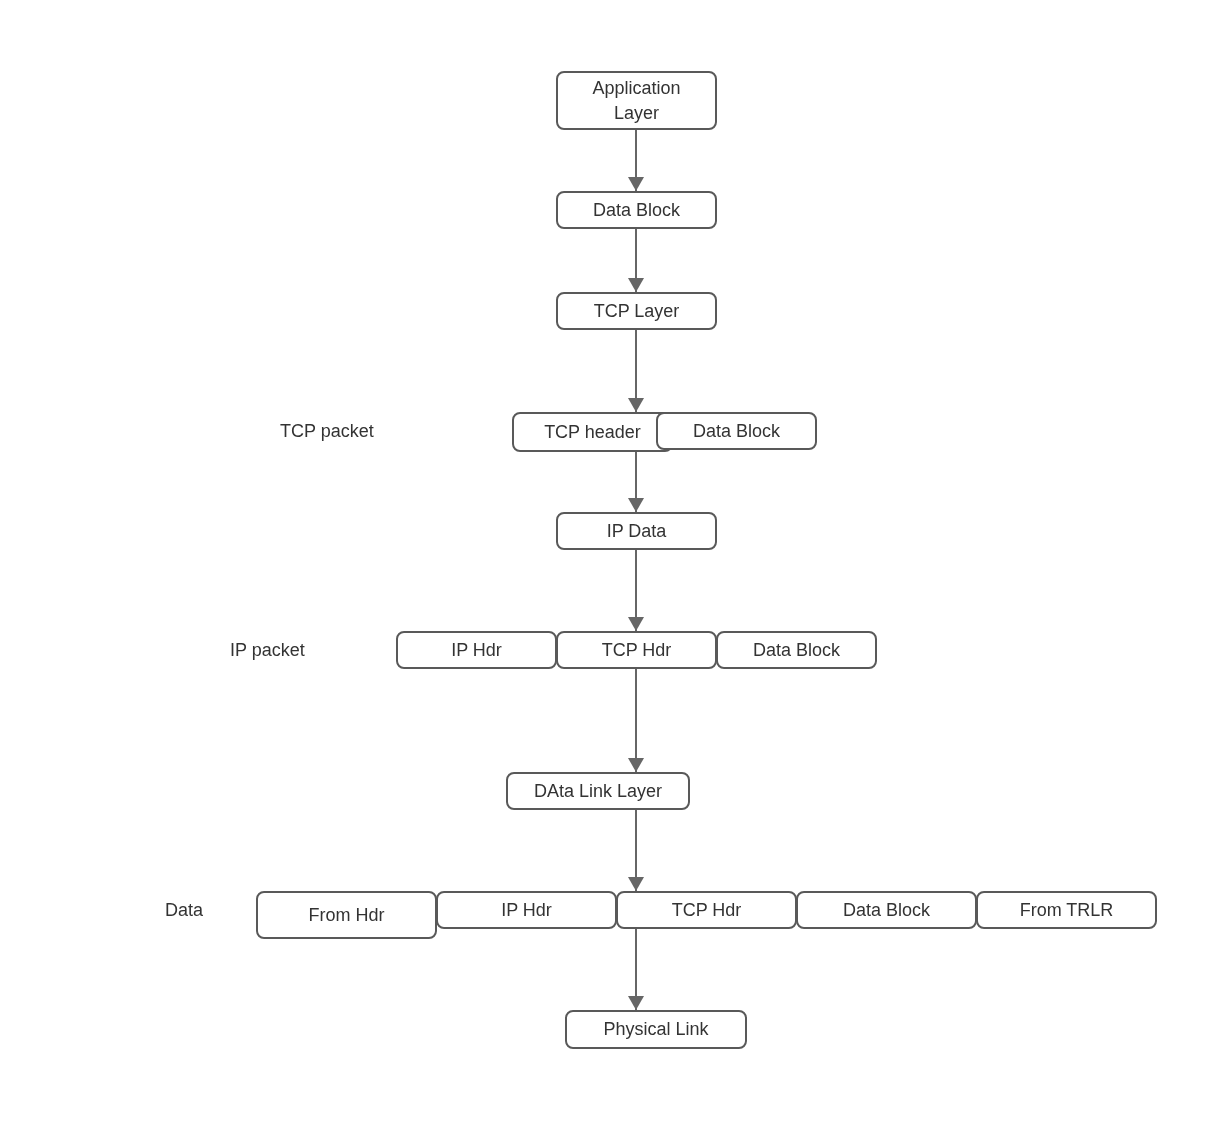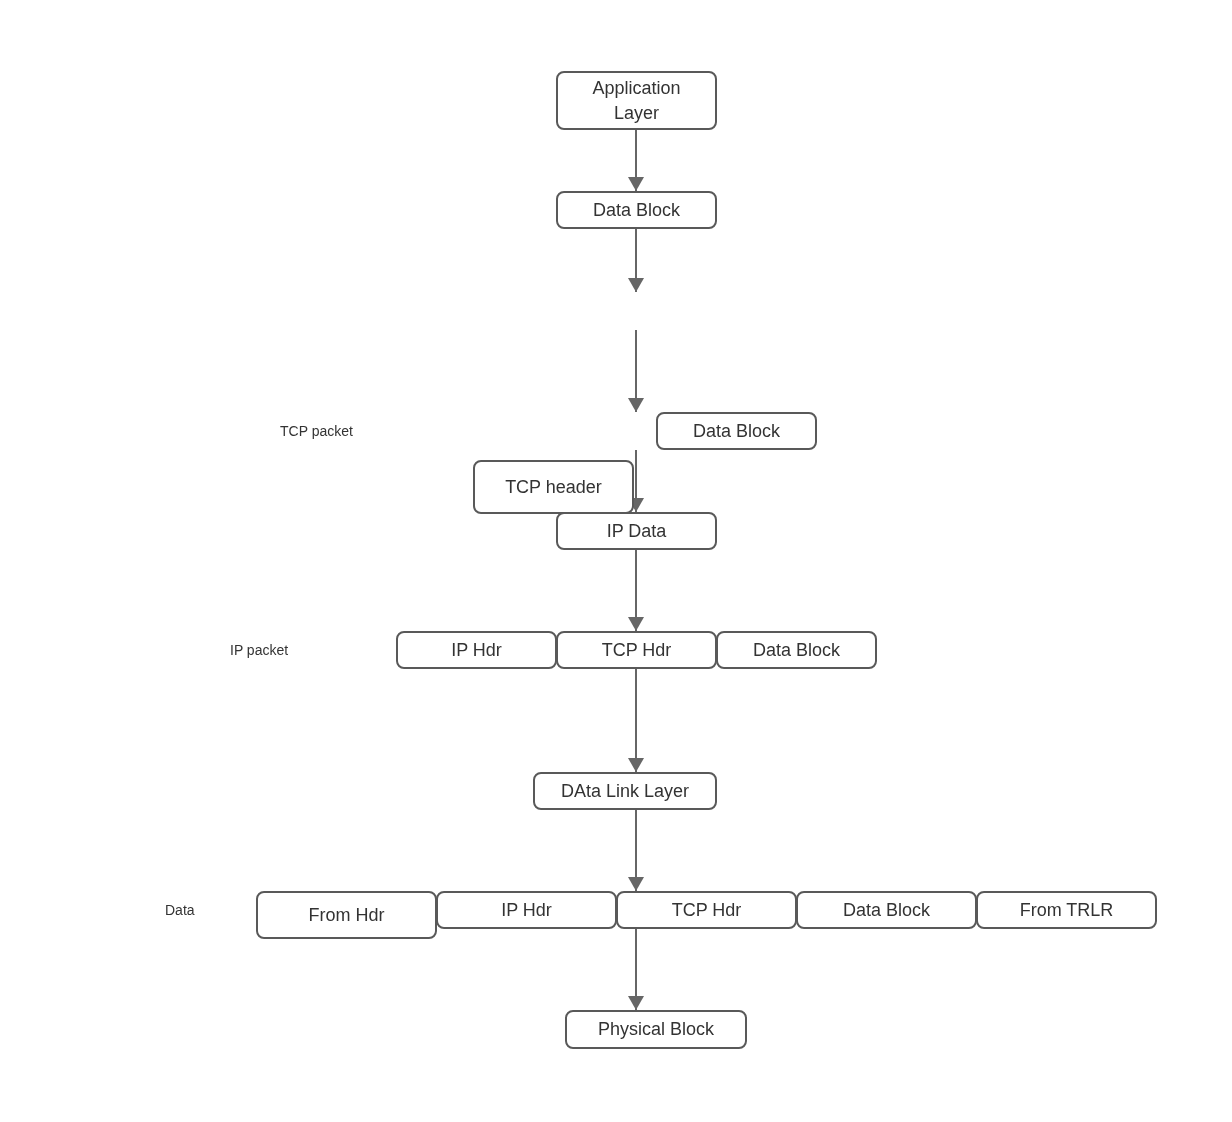--- a/index.html
+++ b/index.html
@@ -30,21 +30,21 @@
     line-height: 25px;
   }
   .node-label {
     display: inline-block;
   }
   .node-label.narrow {
     max-width: 120px;
   }
   .side-label {
     position: absolute;
-    font-size: 14px;
+    font-size: 18px;
     color: #333333;
     height: 38px;
     line-height: 38px;
     white-space: nowrap;
   }
   .arrow {
     position: absolute;
     width: 2px;
     background: #666666;
   }
@@ -76,24 +76,27 @@
   <div class="arrow" style="left:635px; top:929px; height:81px;"></div>
 
   <div class="node" style="left:556px; top:71px; width:161px; height:59px;">
     <span class="node-label narrow">Application Layer</span>
   </div>
 
   <div class="node" style="left:556px; top:191px; width:161px; height:38px;">
     <span class="node-label">Data Block</span>
   </div>
 
+  <div class="node" style="left:556px; top:292px; width:161px; height:38px;">
+    <span class="node-label">TCP Layer</span>
+  </div>
 
   <div class="side-label" style="left:280px; top:412px;">TCP packet</div>
 
-  <div class="node" style="left:473px; top:412px; width:161px; height:54px;margin-top:48px;">
+  <div class="node" style="left:512px; top:412px; width:161px; height:40px;">
     <span class="node-label">TCP header</span>
   </div>
   <div class="node" style="left:656px; top:412px; width:161px; height:38px;">
     <span class="node-label">Data Block</span>
   </div>
 
   <div class="node" style="left:556px; top:512px; width:161px; height:38px;">
     <span class="node-label">IP Data</span>
   </div>
 
@@ -102,21 +105,21 @@
   <div class="node" style="left:396px; top:631px; width:161px; height:38px;">
     <span class="node-label">IP Hdr</span>
   </div>
   <div class="node" style="left:556px; top:631px; width:161px; height:38px;">
     <span class="node-label">TCP Hdr</span>
   </div>
   <div class="node" style="left:716px; top:631px; width:161px; height:38px;">
     <span class="node-label">Data Block</span>
   </div>
 
-  <div class="node" style="left:533px; top:772px; width:184px; height:38px;">
+  <div class="node" style="left:506px; top:772px; width:184px; height:38px;">
     <span class="node-label">DAta Link Layer</span>
   </div>
 
   <div class="side-label" style="left:165px; top:891px;">Data</div>
 
   <div class="node" style="left:256px; top:891px; width:181px; height:48px;">
     <span class="node-label">From Hdr</span>
   </div>
   <div class="node" style="left:436px; top:891px; width:181px; height:38px;">
     <span class="node-label">IP Hdr</span>
@@ -125,16 +128,16 @@
     <span class="node-label">TCP Hdr</span>
   </div>
   <div class="node" style="left:796px; top:891px; width:181px; height:38px;">
     <span class="node-label">Data Block</span>
   </div>
   <div class="node" style="left:976px; top:891px; width:181px; height:38px;">
     <span class="node-label">From TRLR</span>
   </div>
 
   <div class="node" style="left:565px; top:1010px; width:182px; height:39px;">
-    <span class="node-label">Physical Block</span>
+    <span class="node-label">Physical Link</span>
   </div>
 
 </div>
 
 </body></html>

